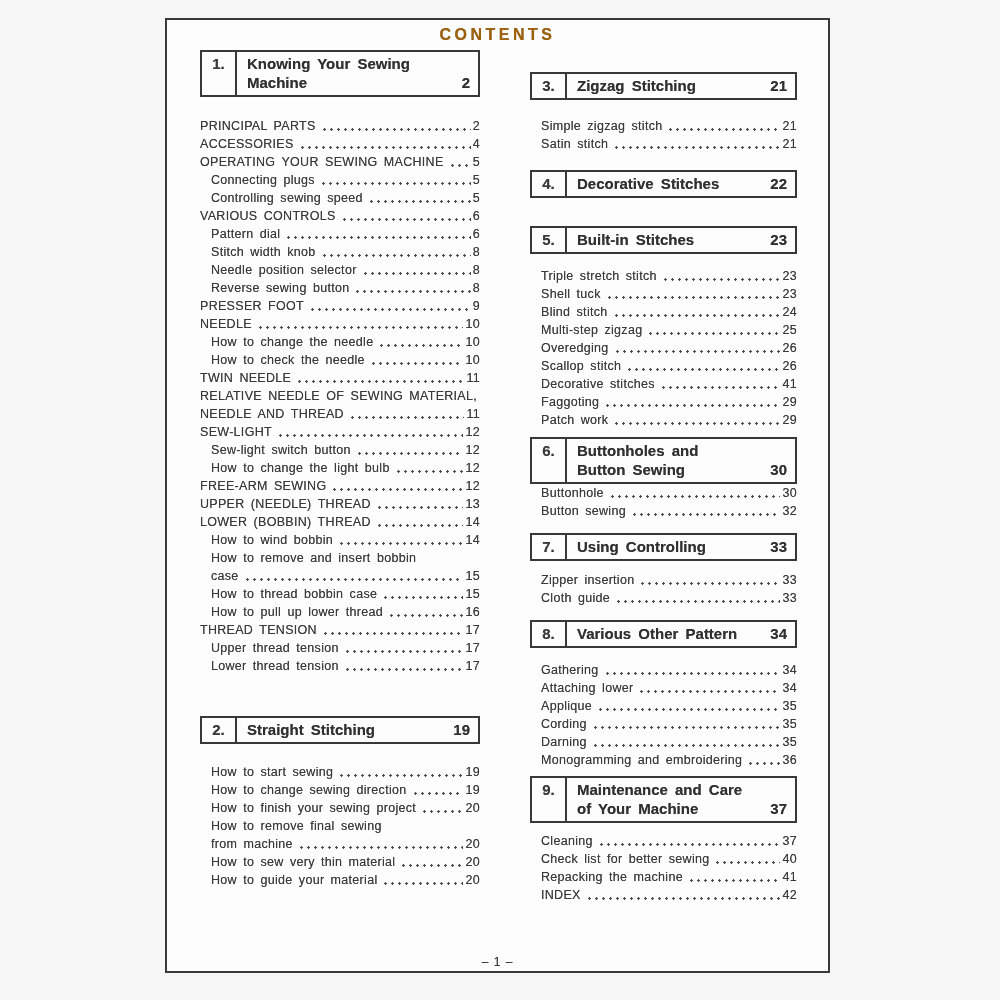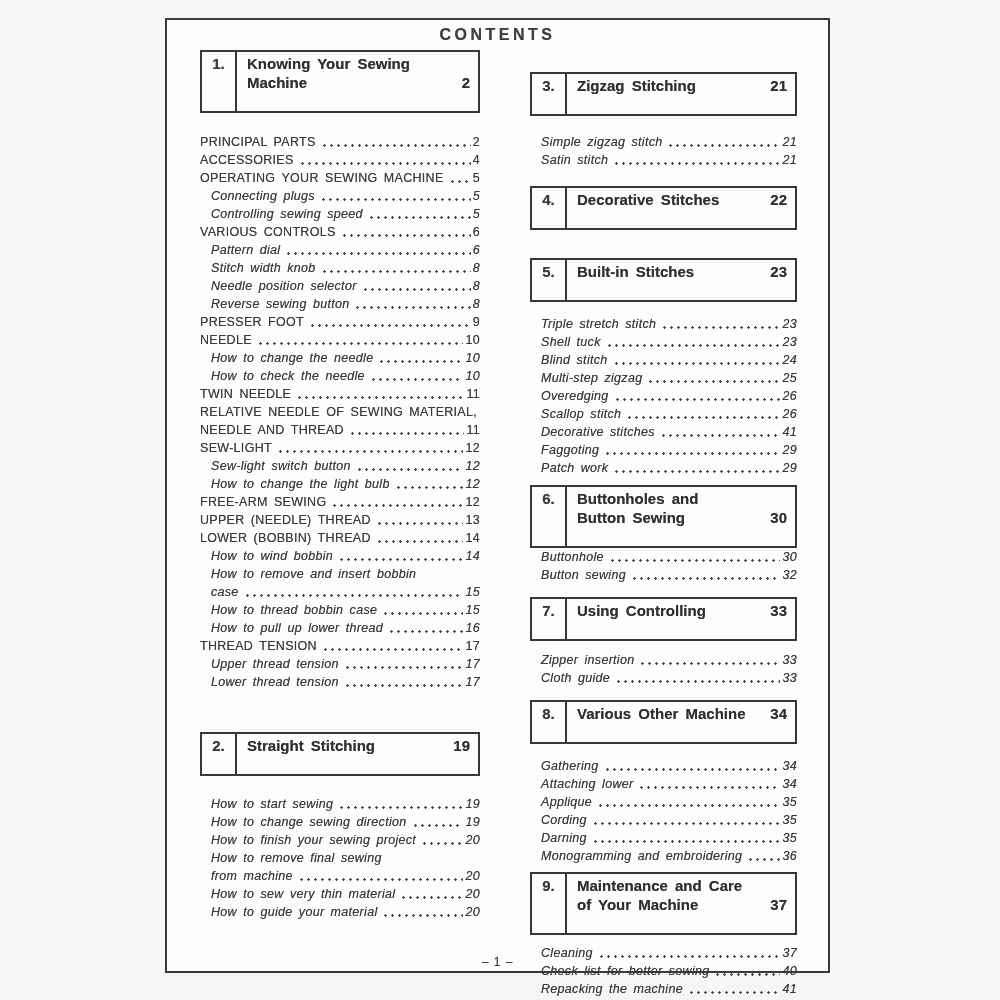--- a/index.html
+++ b/index.html
@@ -18,21 +18,21 @@
     background:#fdfdfd;
     border:2px solid #3a3a3a;
     text-shadow:0 0 0.5px rgba(45,45,45,0.65);
   }
   .page-title {
     margin-top:6px;
     text-align:center;
     font-size:16px;
     font-weight:bold;
     letter-spacing:3.5px;
-    color:#404040;
+    color:#a16207;
   }
   .columns {
     display:flex;
     padding:0 30px 0 33px;
     margin-top:0;
   }
   .col { display:block; }
   .col-left  { width:280px; margin-right:50px; }
   .col-right { width:267px; }
 
@@ -47,21 +47,21 @@
     flex:0 0 35px;
     border-right:2px solid #383838;
     text-align:center;
     font-weight:bold;
     font-size:15px;
     padding-top:3px;
   }
   .sec-body {
     flex:1;
     display:flex;
-    padding:2px 8px 19px 10px;
+    padding:2px 8px 3px 10px;
   }
   .sec-title {
     flex:1;
     font-weight:bold;
     font-size:15px;
     line-height:19px;
     word-spacing:3px;
     white-space:nowrap;
     color:#303030;
   }
@@ -92,21 +92,21 @@
     height:5px;
     align-self:flex-end;
     margin:0 2px 4px 5px;
     background-image:radial-gradient(circle, #4a4a4a 1.05px, rgba(74,74,74,0) 1.45px);
     background-size:7px 5px;
     background-repeat:repeat-x;
     background-position:0 1px;
   }
   .entry .pg { white-space:nowrap; }
   .indent-0 { padding-left:0; }
-  .indent-1 { padding-left:11px;font-style:italic; }
+  .indent-1 { padding-left:11px; }
 
   
   .col-left  > .block:nth-child(1){ margin-top:6px; }
   .col-left  > .block:nth-child(2){ margin-top:20px; }
   .col-left  > .block:nth-child(3){ margin-top:41px; }
   .col-left  > .block:nth-child(4){ margin-top:19px; }
 
   
   .col-right > .block:nth-child(1){ margin-top:28px; }
   .col-right > .block:nth-child(2){ margin-top:17px; }
@@ -474,21 +474,21 @@
           <div class="entry indent-1">
             <div class="label">Cloth guide</div>
             <div class="leader"></div>
             <div class="pg">33</div>
           </div>
         </div>
         <div class="block section-box">
           <div class="sec-num">8.</div>
           <div class="sec-body">
             <div class="sec-title">
-              <div class="sec-title-line">Various Other Machine</div>
+              <div class="sec-title-line">Various Other Pattern</div>
             </div>
             <div class="sec-page">34</div>
           </div>
         </div>
         <div class="block entries">
           <div class="entry indent-1">
             <div class="label">Gathering</div>
             <div class="leader"></div>
             <div class="pg">34</div>
           </div>

